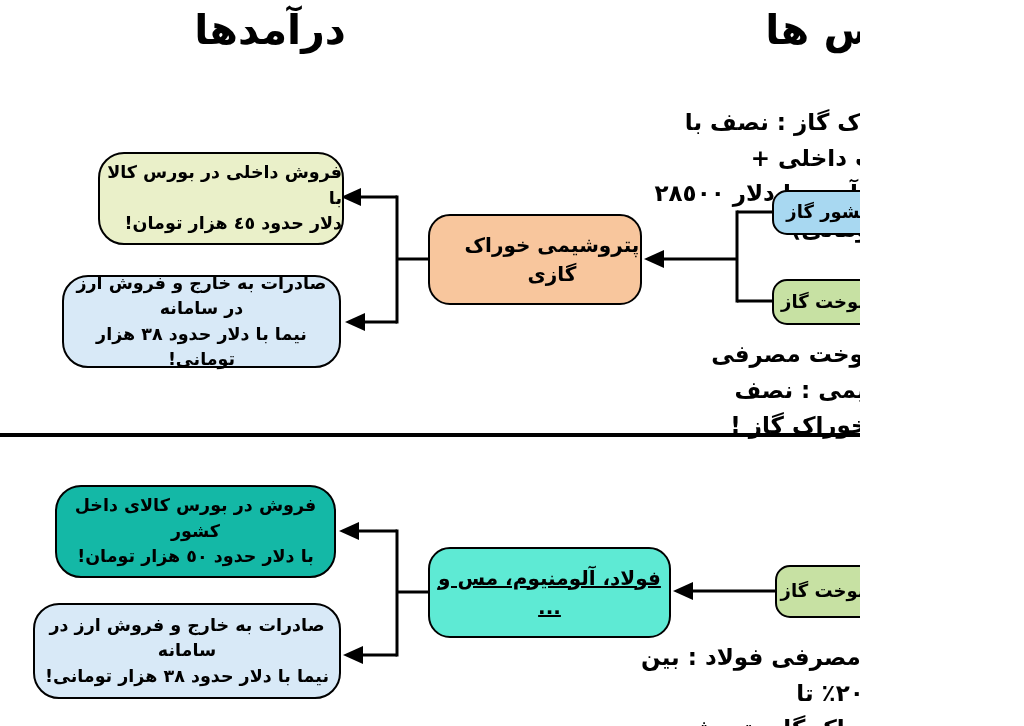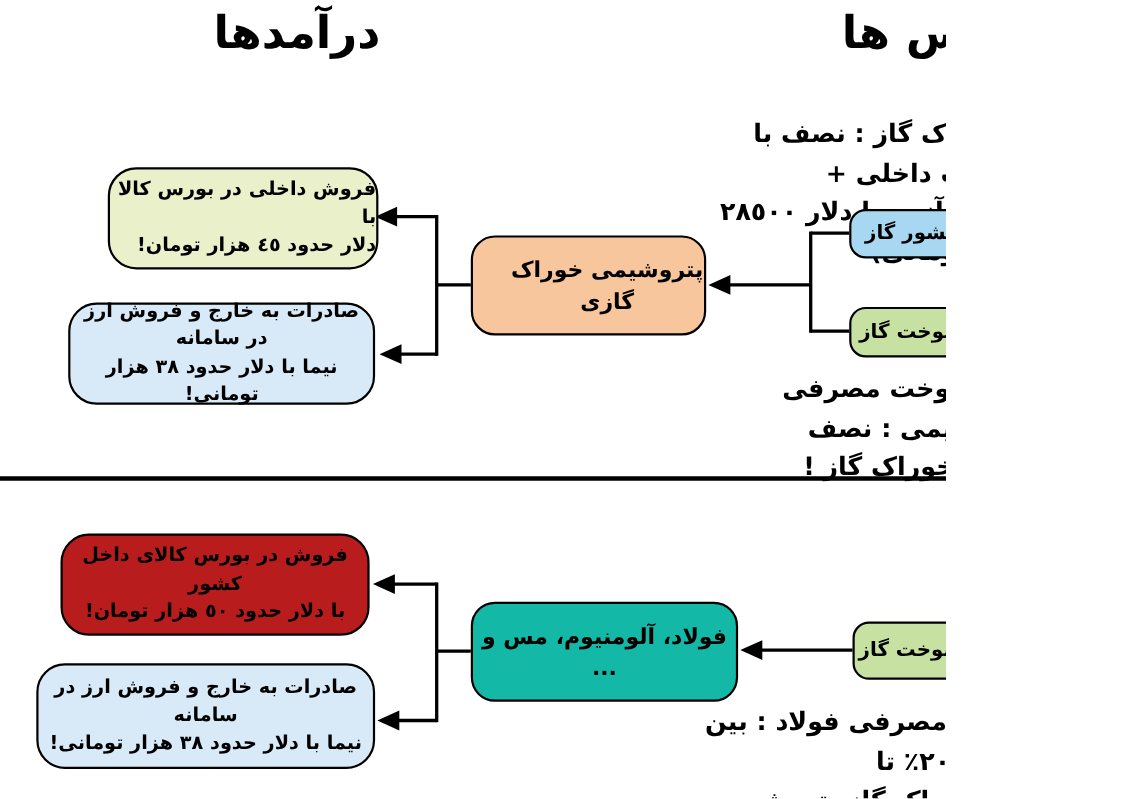--- a/index.html
+++ b/index.html
@@ -76,26 +76,26 @@
 
   <div class="node node-lg" style="left: 98px; top: 152px; width: 246px; height: 93px; background-color: rgb(234, 240, 201); text-align: right;">فروش داخلی در بورس کالا با
 دلار حدود ٤٥ هزار تومان!</div>
 
   <div class="node node-lg" style="left: 62px; top: 275px; width: 279px; height: 93px; background-color: rgb(216, 233, 247);">صادرات به خارج و فروش ارز در سامانه
 نیما با دلار حدود ٣٨ هزار تومانی!</div>
 
   <div class="note" style="left:650px;top:337px;width:370px;">قیمت سوخت مصرفی پتروشیمی : نصف
 قیمت خوراک گاز !</div>
 
-  <div class="node node-lg" style="left: 55px; top: 485px; width: 281px; height: 93px; background-color: #b91c1c;">فروش در بورس کالای داخل کشور
+  <div class="node node-lg" style="left: 55px; top: 485px; width: 281px; height: 93px; background-color: #14b8a6;">فروش در بورس کالای داخل کشور
 با دلار حدود ٥٠ هزار تومان!</div>
 
   <div class="node node-lg" style="left: 33px; top: 603px; width: 308px; height: 96px; background-color: rgb(216, 233, 247);">صادرات به خارج و فروش ارز در سامانه
 نیما با دلار حدود ٣٨ هزار تومانی!</div>
 
-  <div class="node node-md" style="left: 428px; top: 547px; width: 243px; height: 91px; background-color: #14b8a6;">فولاد، آلومنیوم، مس و ...</div>
+  <div class="node node-md" style="left: 428px; top: 547px; width: 243px; height: 91px; background-color: #5eead4; text-decoration: underline;">فولاد، آلومنیوم، مس و ...</div>
 
   <div class="node node-sm" style="left: 775px; top: 565px; width: 106px; height: 53px; background-color: rgb(199, 225, 163);">سوخت گاز</div>
 
   <div class="note" style="left:640px;top:640px;width:380px;">قیمت سوخت مصرفی فولاد : بین ٢٠٪ تا
 90٪ قیمت خوراک گاز پتروشیمی !</div>
 
 </div>
 
 </body></html>

